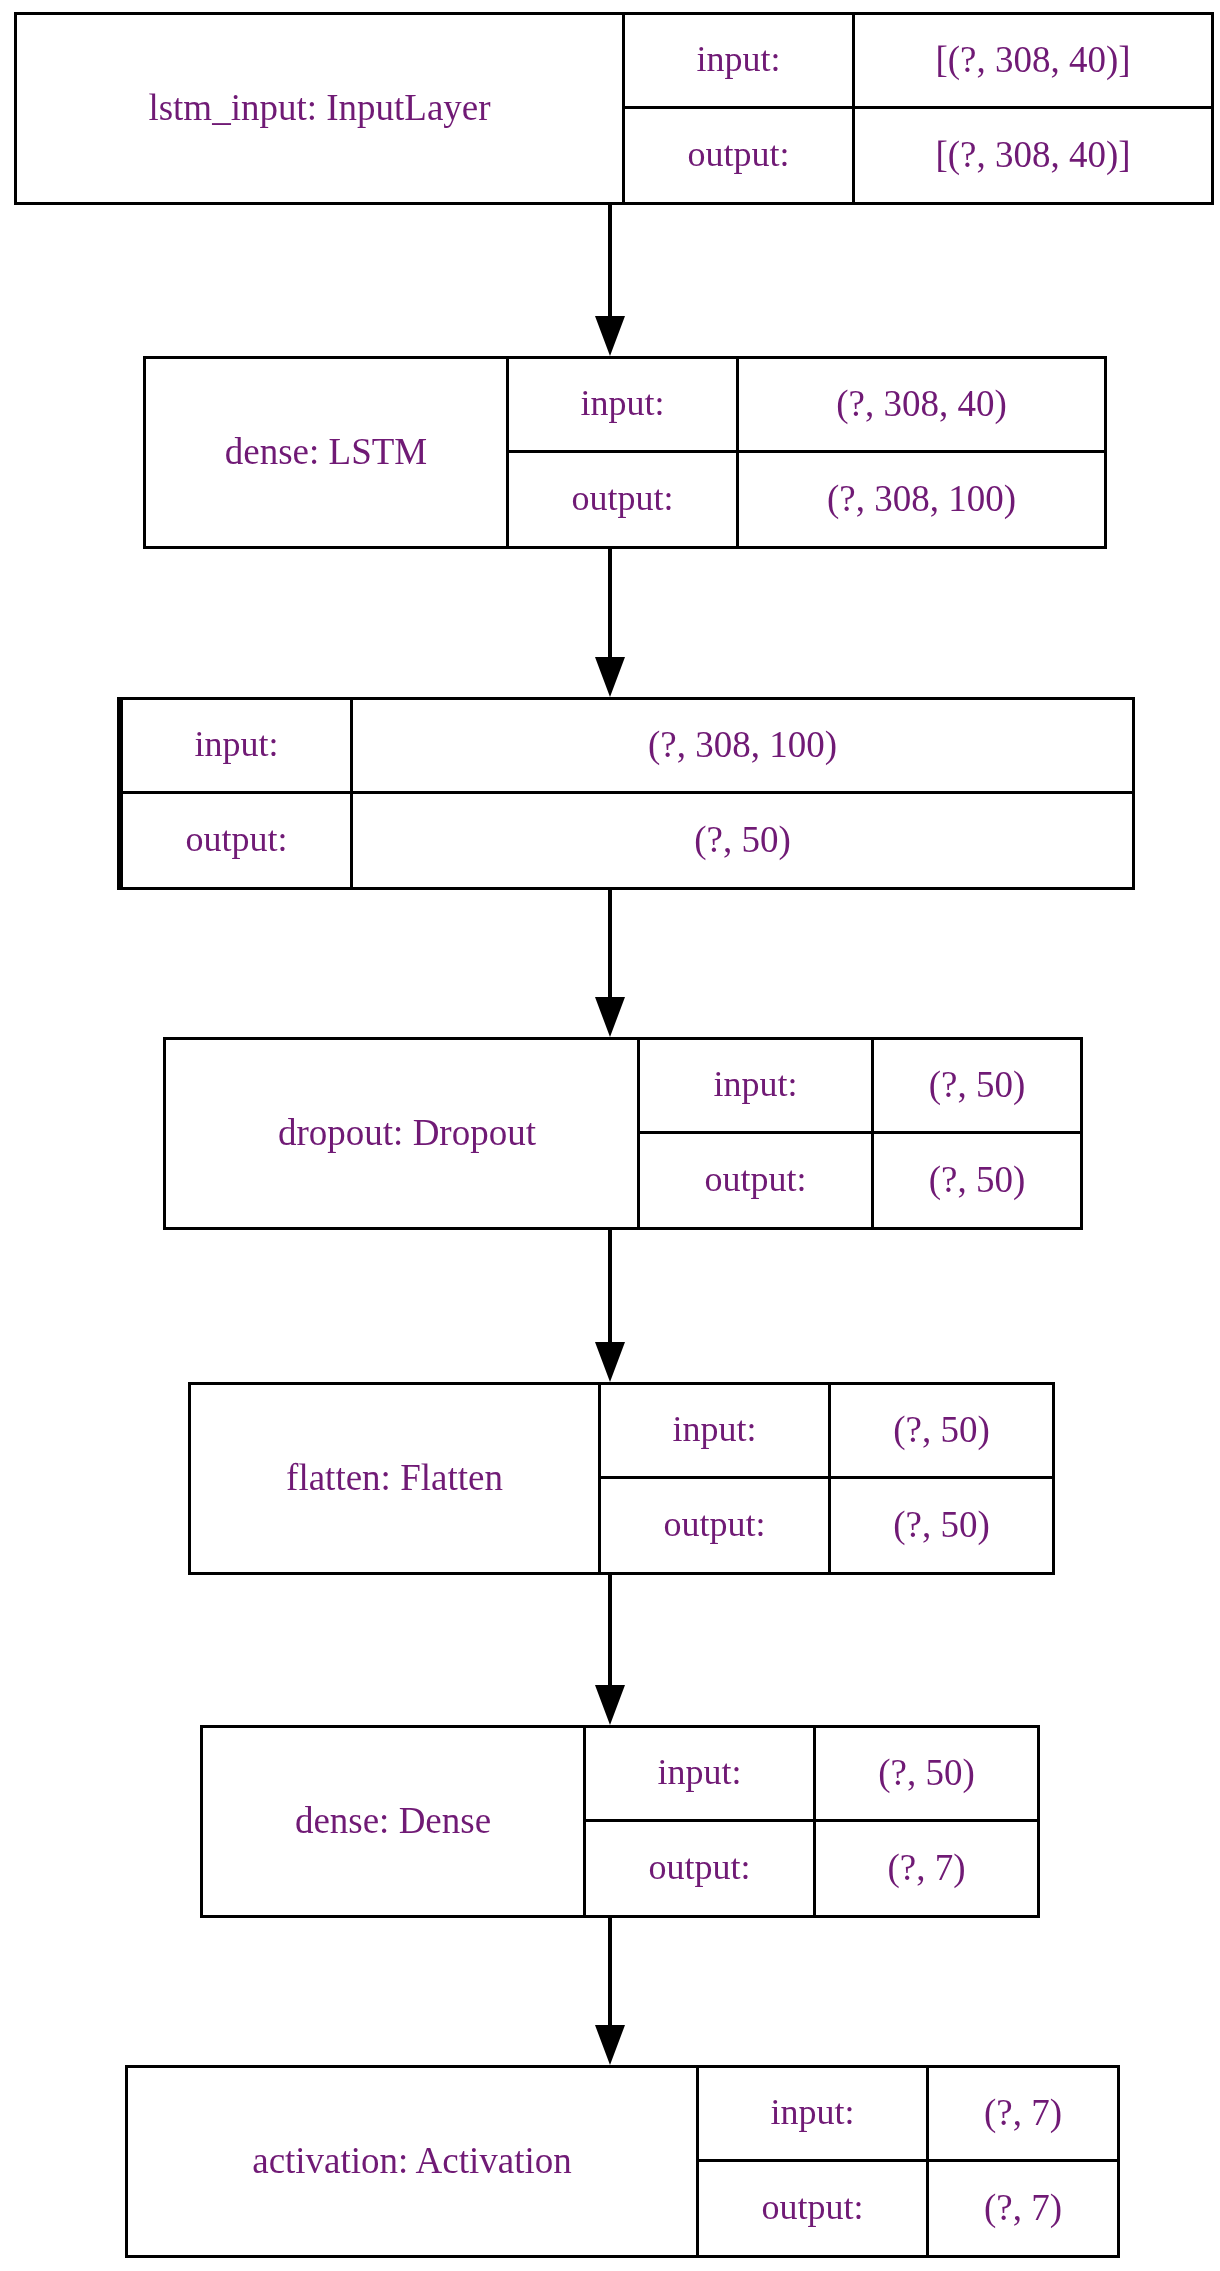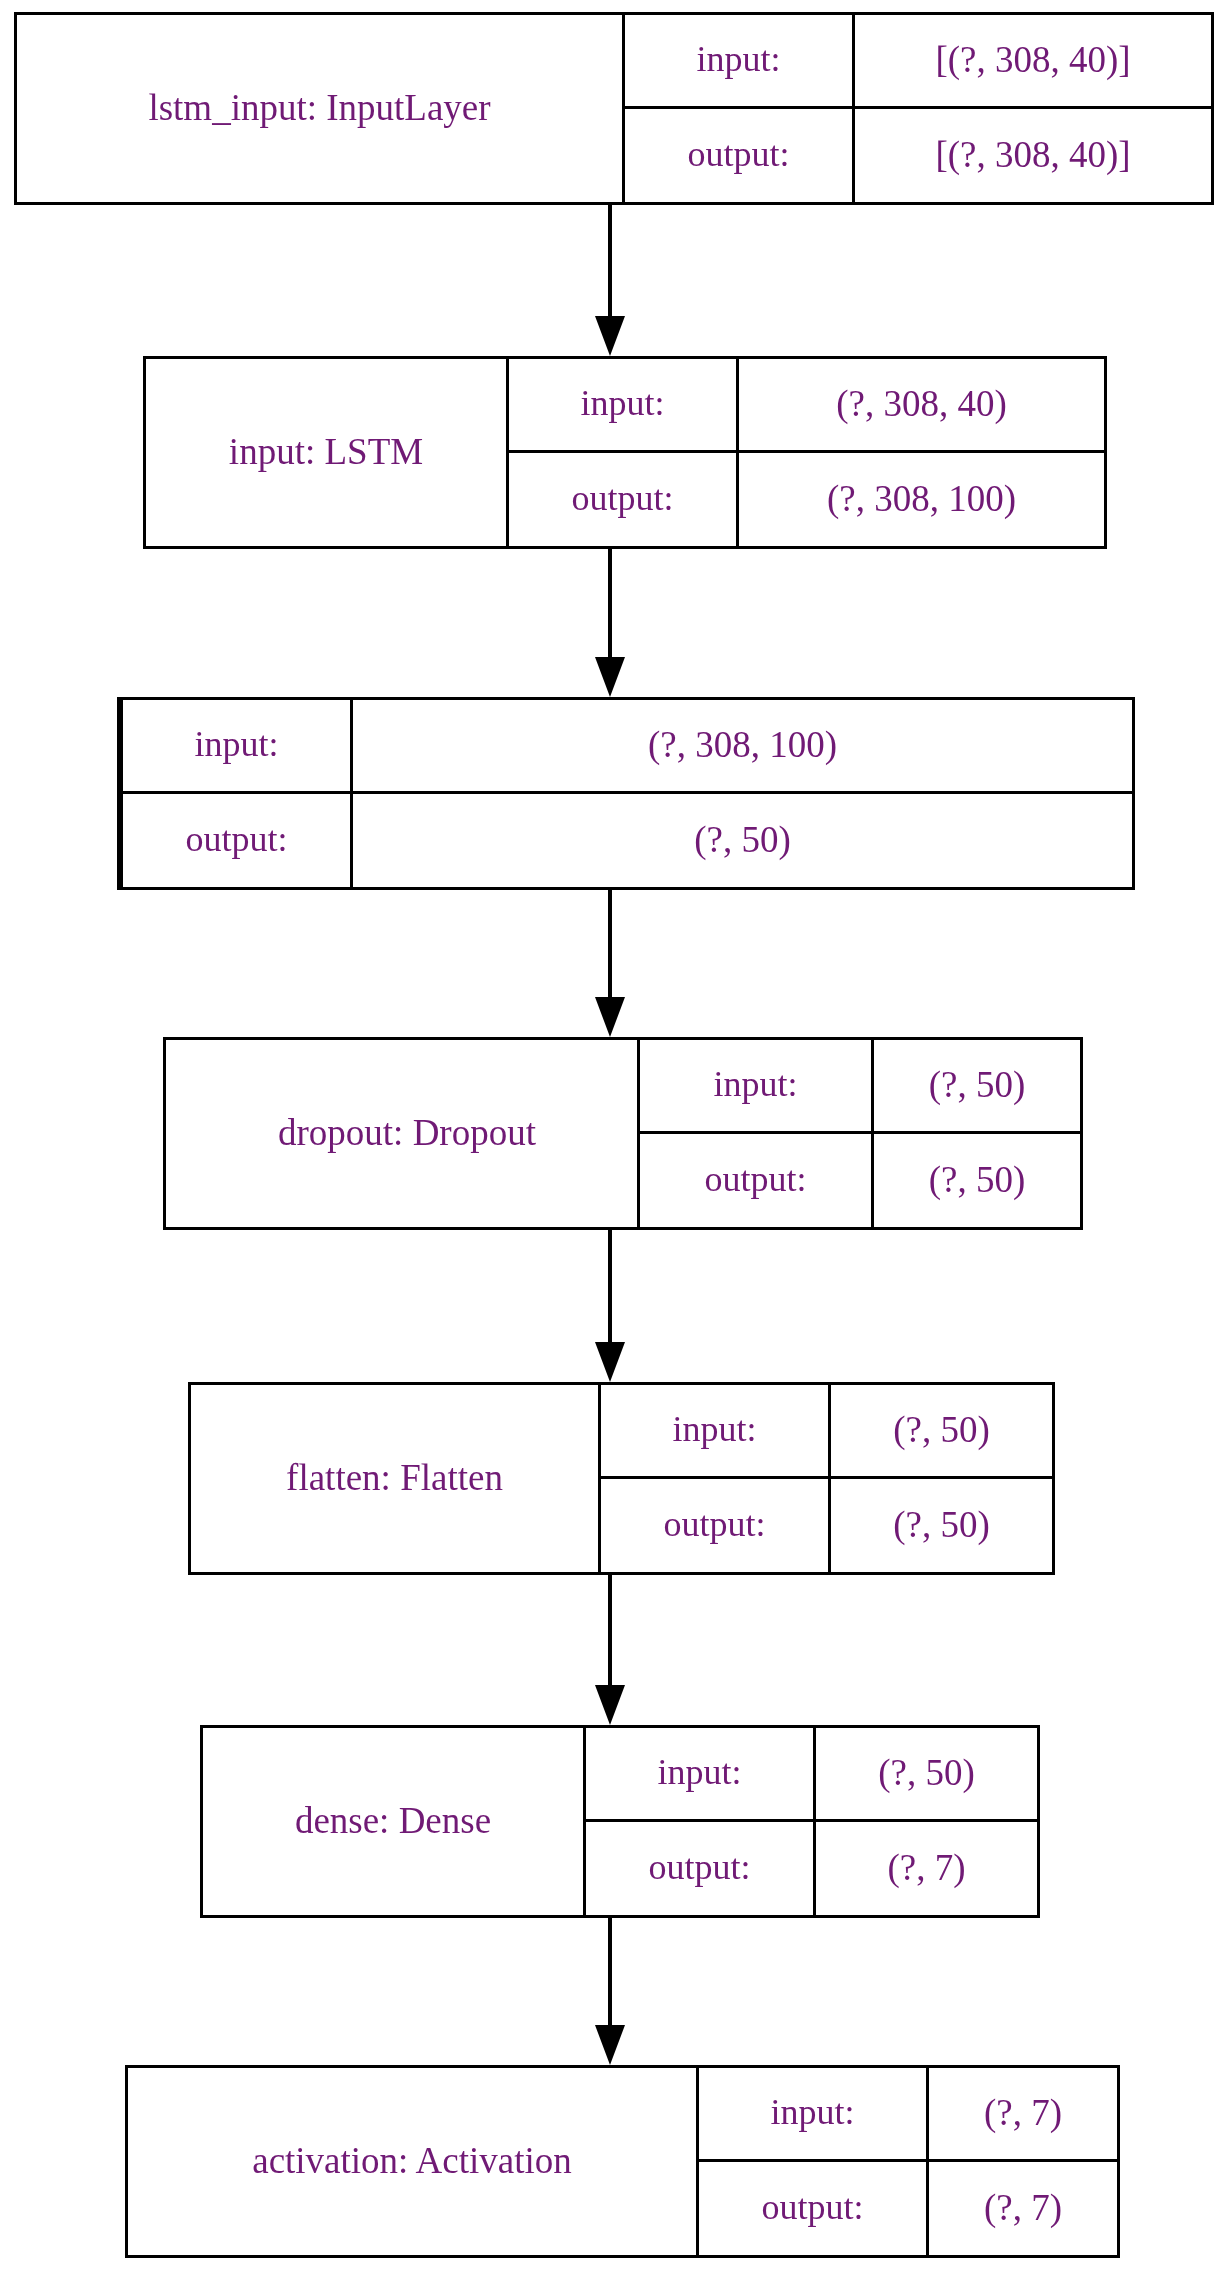--- a/index.html
+++ b/index.html
@@ -164,21 +164,21 @@
             <span class="lbl">output:</span>
           </div>
           <div class="io-shape">
             <span class="lbl">[(?, 308, 40)]</span>
           </div>
         </div>
       </div>
     </div>
     <div class="node" style="left: 143px; top: 356px; width: 964px; height: 193px;">
       <div class="col-name" style="width: 360px; flex: 0 0 360px;">
-        <span class="lbl">input: LSTM</span>
+        <span class="lbl">dense: LSTM</span>
       </div>
       <div class="col-rows">
         <div class="io-row top">
           <div class="io-label" style="width: 230px; flex: 0 0 230px;">
             <span class="lbl">input:</span>
           </div>
           <div class="io-shape">
             <span class="lbl">(?, 308, 40)</span>
           </div>
         </div>

